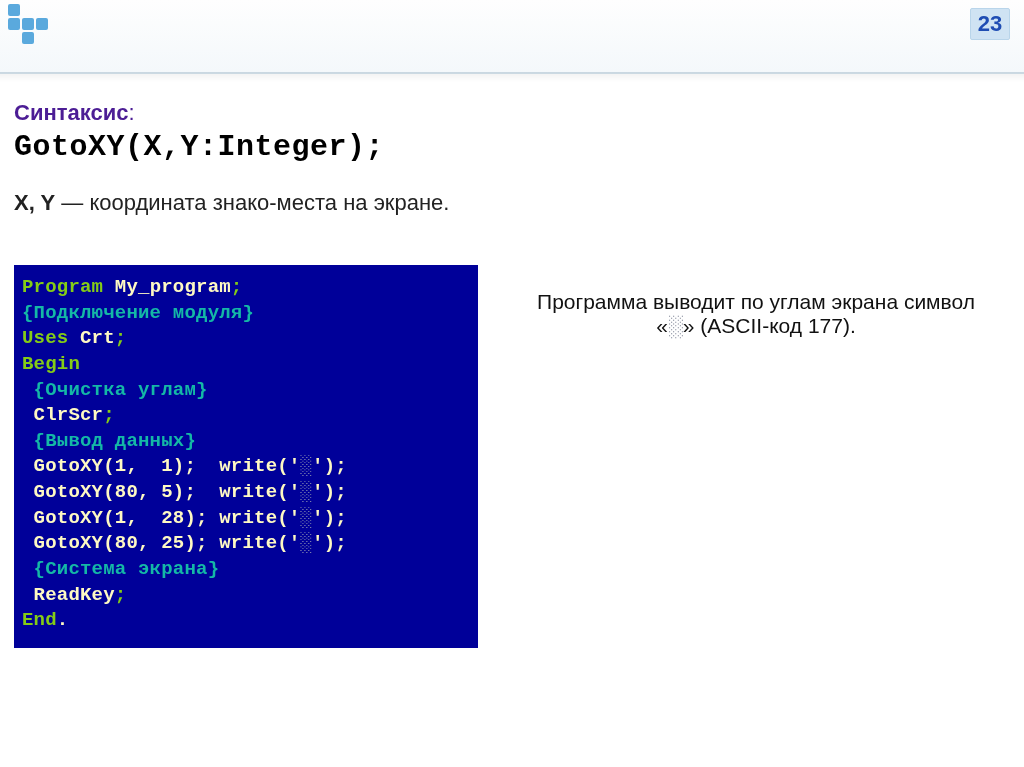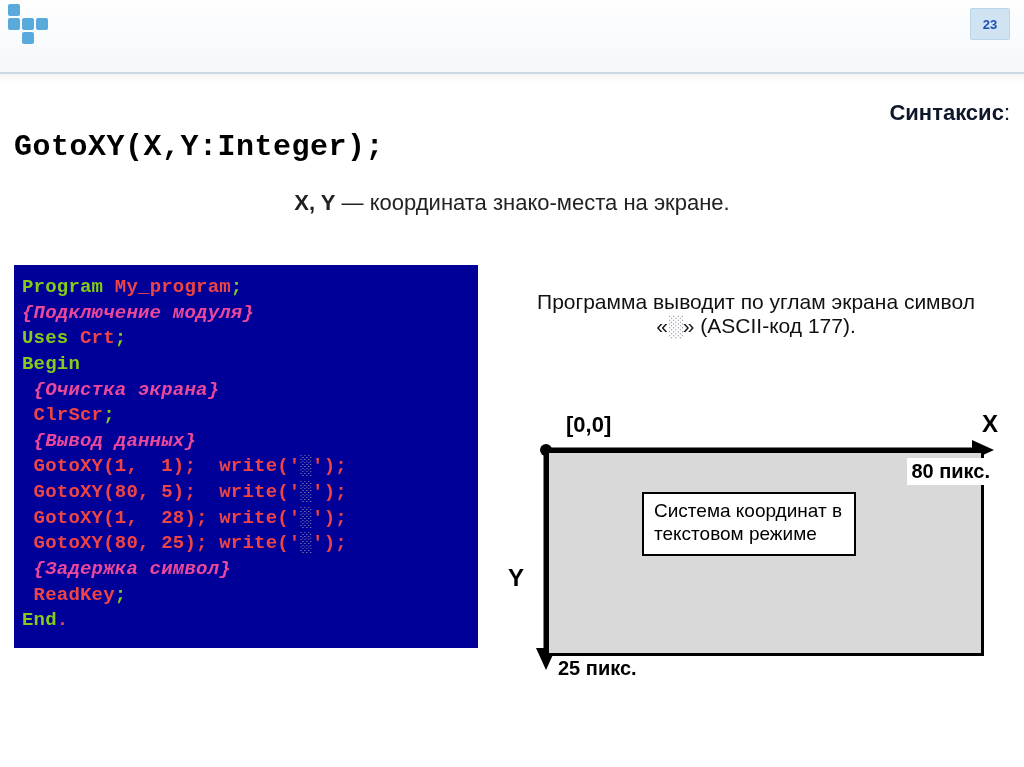--- a/index.html
+++ b/index.html
@@ -60,72 +60,70 @@
     color: #1f4db3;
   }
   .page-badge {
     position: absolute;
     right: 14px; top: 8px;
     width: 38px; height: 30px;
     background: #cfe3f3;
     border: 1px solid #b9d5ea;
     color: #1f4db3;
     font-weight: bold;
-    font-size: 13px;
+    font-size: 22px;
     display: flex;
     align-items: center;
     justify-content: center;
     border-radius: 2px;
   }
   .content {
     position: absolute;
     left: 14px; right: 14px;
     top: 100px;
   }
   .syntax-label {
     font-size: 22px;
-    color: #0f172a;
-    text-align: right;
+    color: #4c1d95;
   }
   .syntax-label b { font-weight: bold; }
   .gotoxy {
     font-family: "Courier New", monospace;
     font-size: 30px;
     font-weight: bold;
     color: #000000;
     margin-top: 4px;
     letter-spacing: 0.5px;
   }
   .desc {
     font-size: 22px;
     color: #222;
     margin-top: 26px;
-    text-align: center;
   }
   .desc b { font-weight: bold; }
   .lower {
     display: flex;
     gap: 24px;
     margin-top: 30px;
     align-items: flex-start;
   }
   .code-block {
     width: 448px;
     background: #000099;
     color: #e6d800;
     font-family: "Courier New", monospace;
     font-size: 19px;
     font-weight: bold;
     padding: 10px 8px 14px 8px;
     line-height: 1.35;
     letter-spacing: 0.2px;
   }
   .code-block .kw   { color: #84cc16; }          
-  .code-block .id   { color: #ef4444; }          
-  .code-block .cmt  { color: #ec4899; font-style: italic; }          
+  .code-block .id   { color: #fef9c3; }          
+  .code-block .cmt  { color: #14b8a6; }          
   .code-block .shade{ color: #9aa0b4; }          
   .right-col {
     flex: 1;
     position: relative;
   }
   .caption {
     font-size: 21px;
     color: #111;
     text-align: center;
     padding: 0 14px;
@@ -221,50 +219,32 @@
   <div class="desc">
     <b>X, Y</b><span> — координата знако-места на экране.</span>
   </div>
 
   <div class="lower">
 
     <pre class="code-block"><span class="kw">Program </span><span class="id">My_program</span><span class="kw">;</span>
 <span class="cmt">{Подключение модуля}</span>
 <span class="kw">Uses </span><span class="id">Crt</span><span class="kw">;</span>
 <span class="kw">Begin</span>
-<span class="cmt"> {Очистка экрана}</span>
+<span class="cmt"> {Очистка углам}</span>
 <span class="id"> ClrScr</span><span class="kw">;</span>
 <span class="cmt"> {Вывод данных}</span>
 <span class="id"> GotoXY(1,  1);  write('</span><span class="shade">░</span><span class="id">');</span>
 <span class="id"> GotoXY(80, 5);  write('</span><span class="shade">░</span><span class="id">');</span>
 <span class="id"> GotoXY(1,  28); write('</span><span class="shade">░</span><span class="id">');</span>
 <span class="id"> GotoXY(80, 25); write('</span><span class="shade">░</span><span class="id">');</span>
-<span class="cmt"> {Задержка символ}</span>
+<span class="cmt"> {Система экрана}</span>
 <span class="id"> ReadKey</span><span class="kw">;</span>
 <span class="kw">End</span><span class="id">.</span></pre>
 
     <div class="right-col">
       <div class="caption">
         <span>Программа выводит по углам экрана символ «</span><span class="shade-char">░</span><span>» (ASCII-код 177).</span>
       </div>
 
-      <div class="diagram-wrap">
-        <div class="origin-label">[0,0]</div>
-        <div class="x-label">X</div>
-        <div class="y-label">Y</div>
-
-        <svg class="axes" width="470" height="250">
-          <line x1="14" y1="12" x2="440" y2="12" stroke="#000" stroke-width="5"></line>
-          <polygon points="440,2 462,12 440,22" fill="#000"></polygon>
-          <line x1="14" y1="12" x2="14" y2="210" stroke="#000" stroke-width="5"></line>
-          <polygon points="4,210 14,232 24,210" fill="#000"></polygon>
-          <circle cx="14" cy="12" r="6" fill="#000"></circle>
-        </svg>
-
-        <div class="screen-box"></div>
-        <div class="px80">80 пикс.</div>
-        <div class="px25">25 пикс.</div>
-        <div class="coord-note">Система координат в текстовом режиме</div>
-      </div>
     </div>
 
   </div>
 </div>
 
 </body></html>

